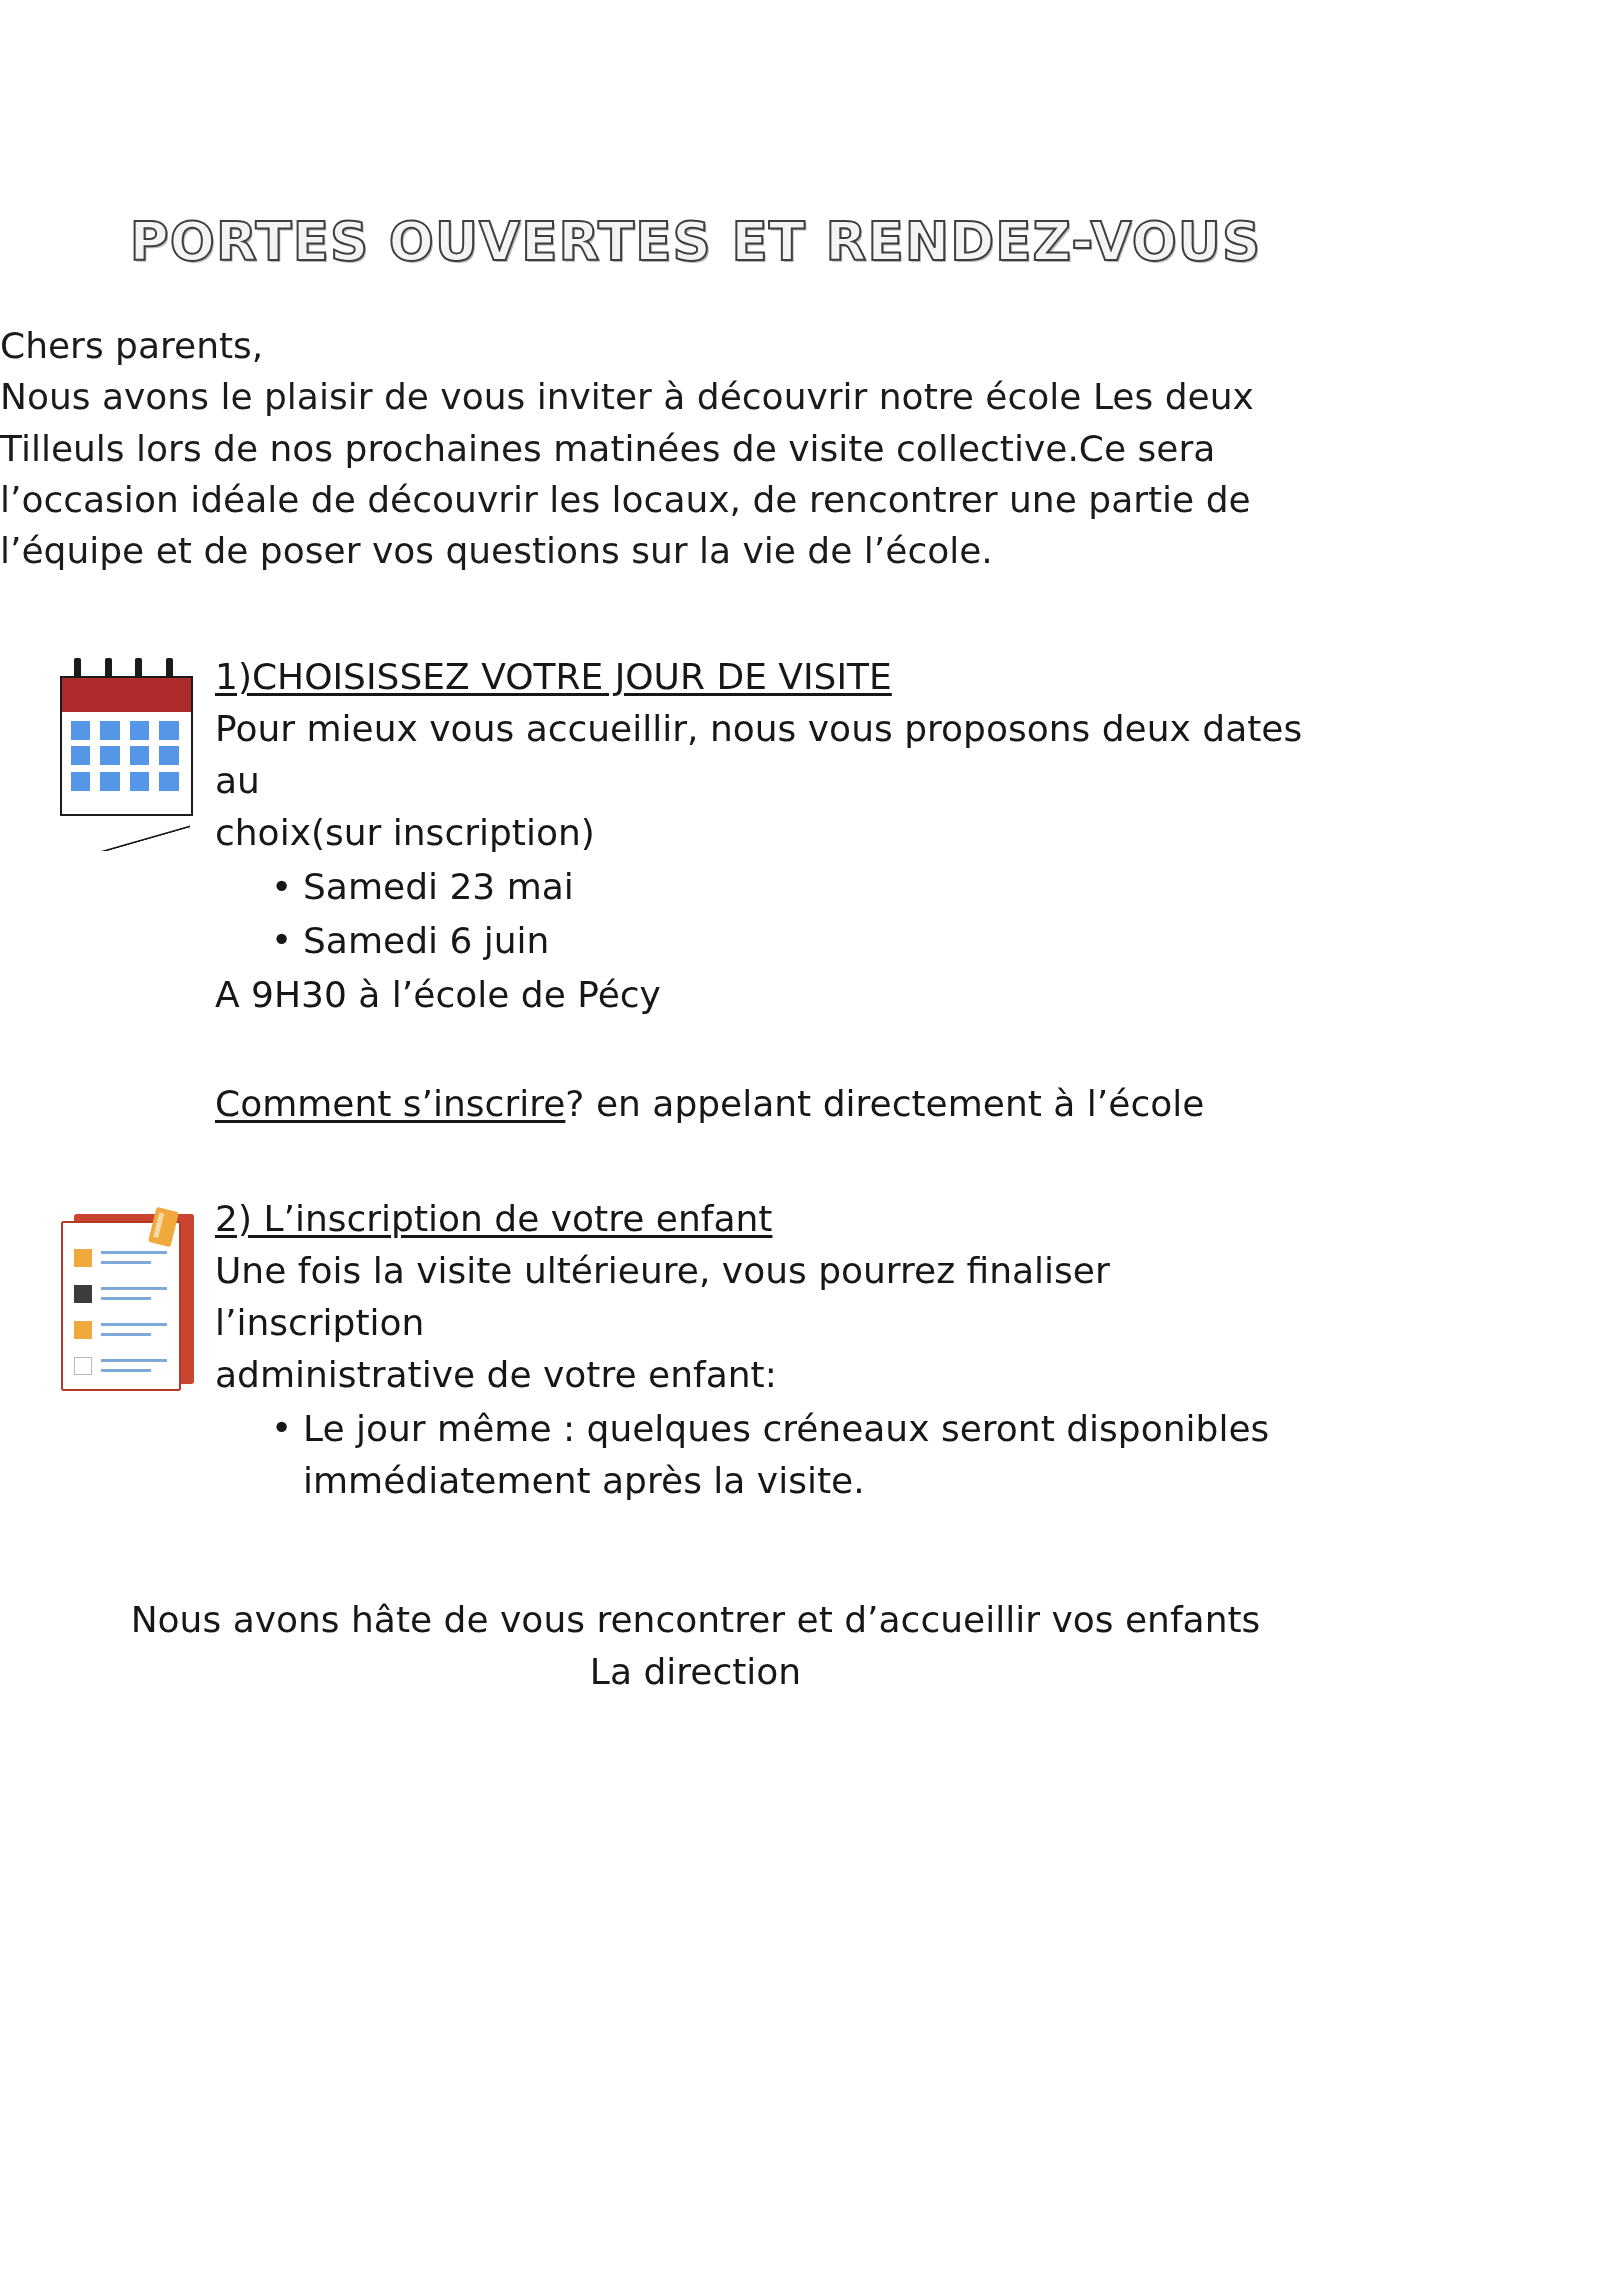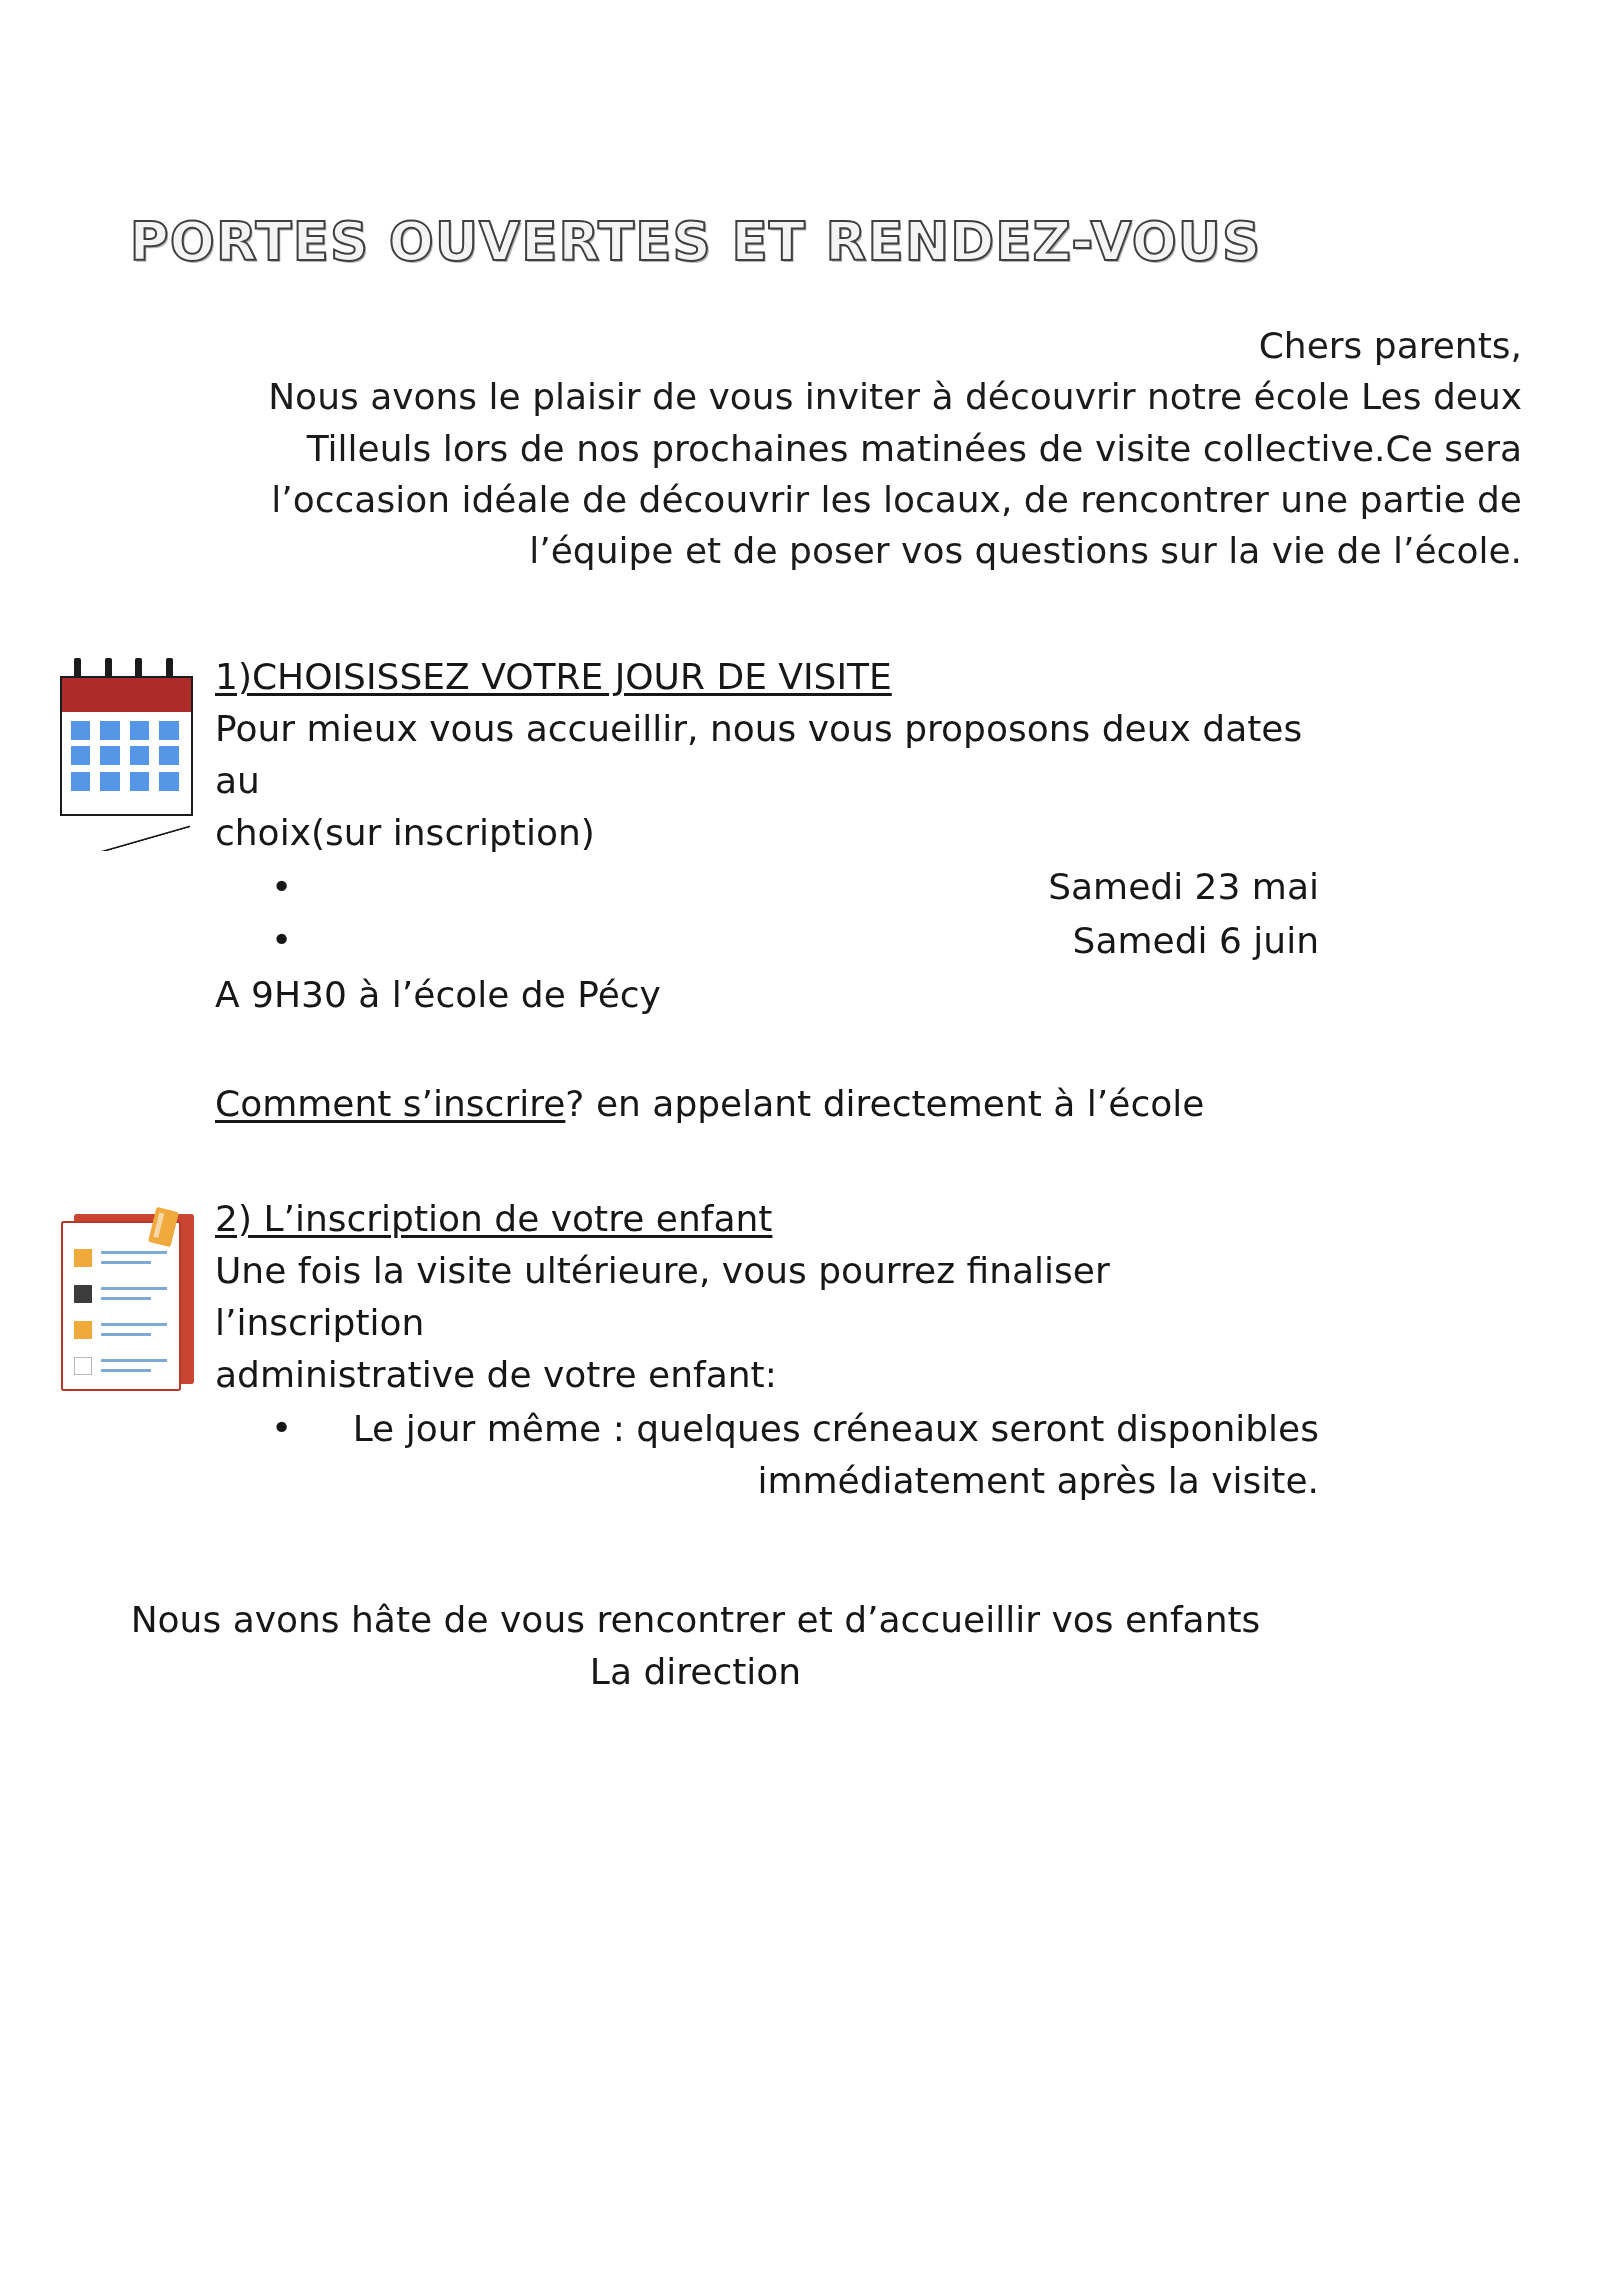--- a/index.html
+++ b/index.html
@@ -35,21 +35,21 @@
     color: #f4f4f4;
     -webkit-text-stroke: 2px #3f3f3f;
     text-shadow: 1.8px 1.8px 0 rgba(90,90,90,0.45);
     line-height: 1.1;
   }
 
   
   .intro {
     margin: 49px auto 0 auto;
     width: 1522px;
-    text-align: right;
+    text-align: left;
     font-size: 36px;
     line-height: 1.42;
     color: #1b1b1b;
   }
   .intro .line {
     display: block;
   }
 
   
   .section {
@@ -70,21 +70,20 @@
   }
   .sec-text {
     font-size: 36px;
     line-height: 1.45;
     margin: 0;
   }
   ul.bullets {
     margin: 1.8px 0 0 0;
     padding-left: 56px;
     list-style: none;
-    text-align: right;
   }
   ul.bullets li {
     position: relative;
     font-size: 36px;
     line-height: 1.45;
     margin: 0 0 1.8px 0;
     padding-left: 32px;
   }
   ul.bullets li::before {
     content: "\2022";

